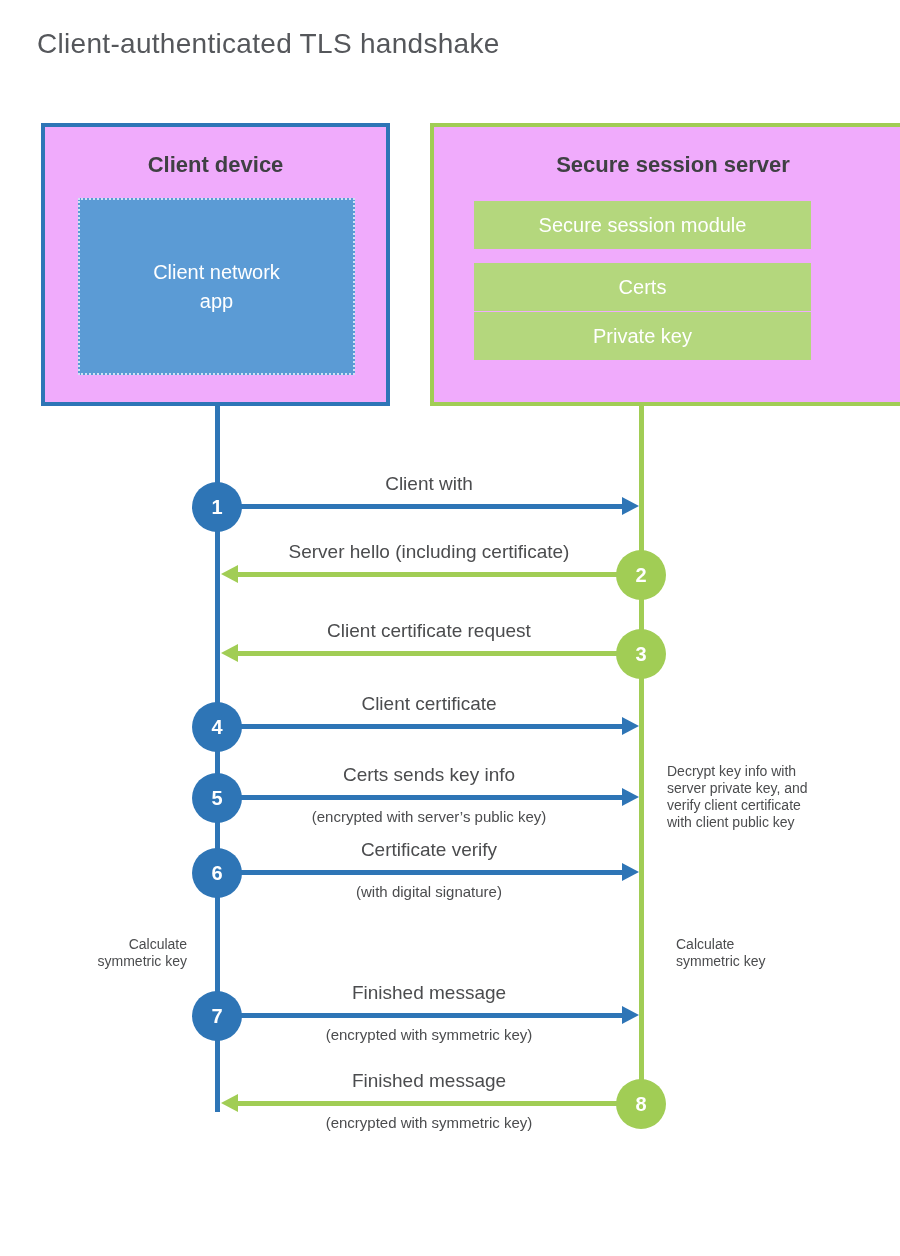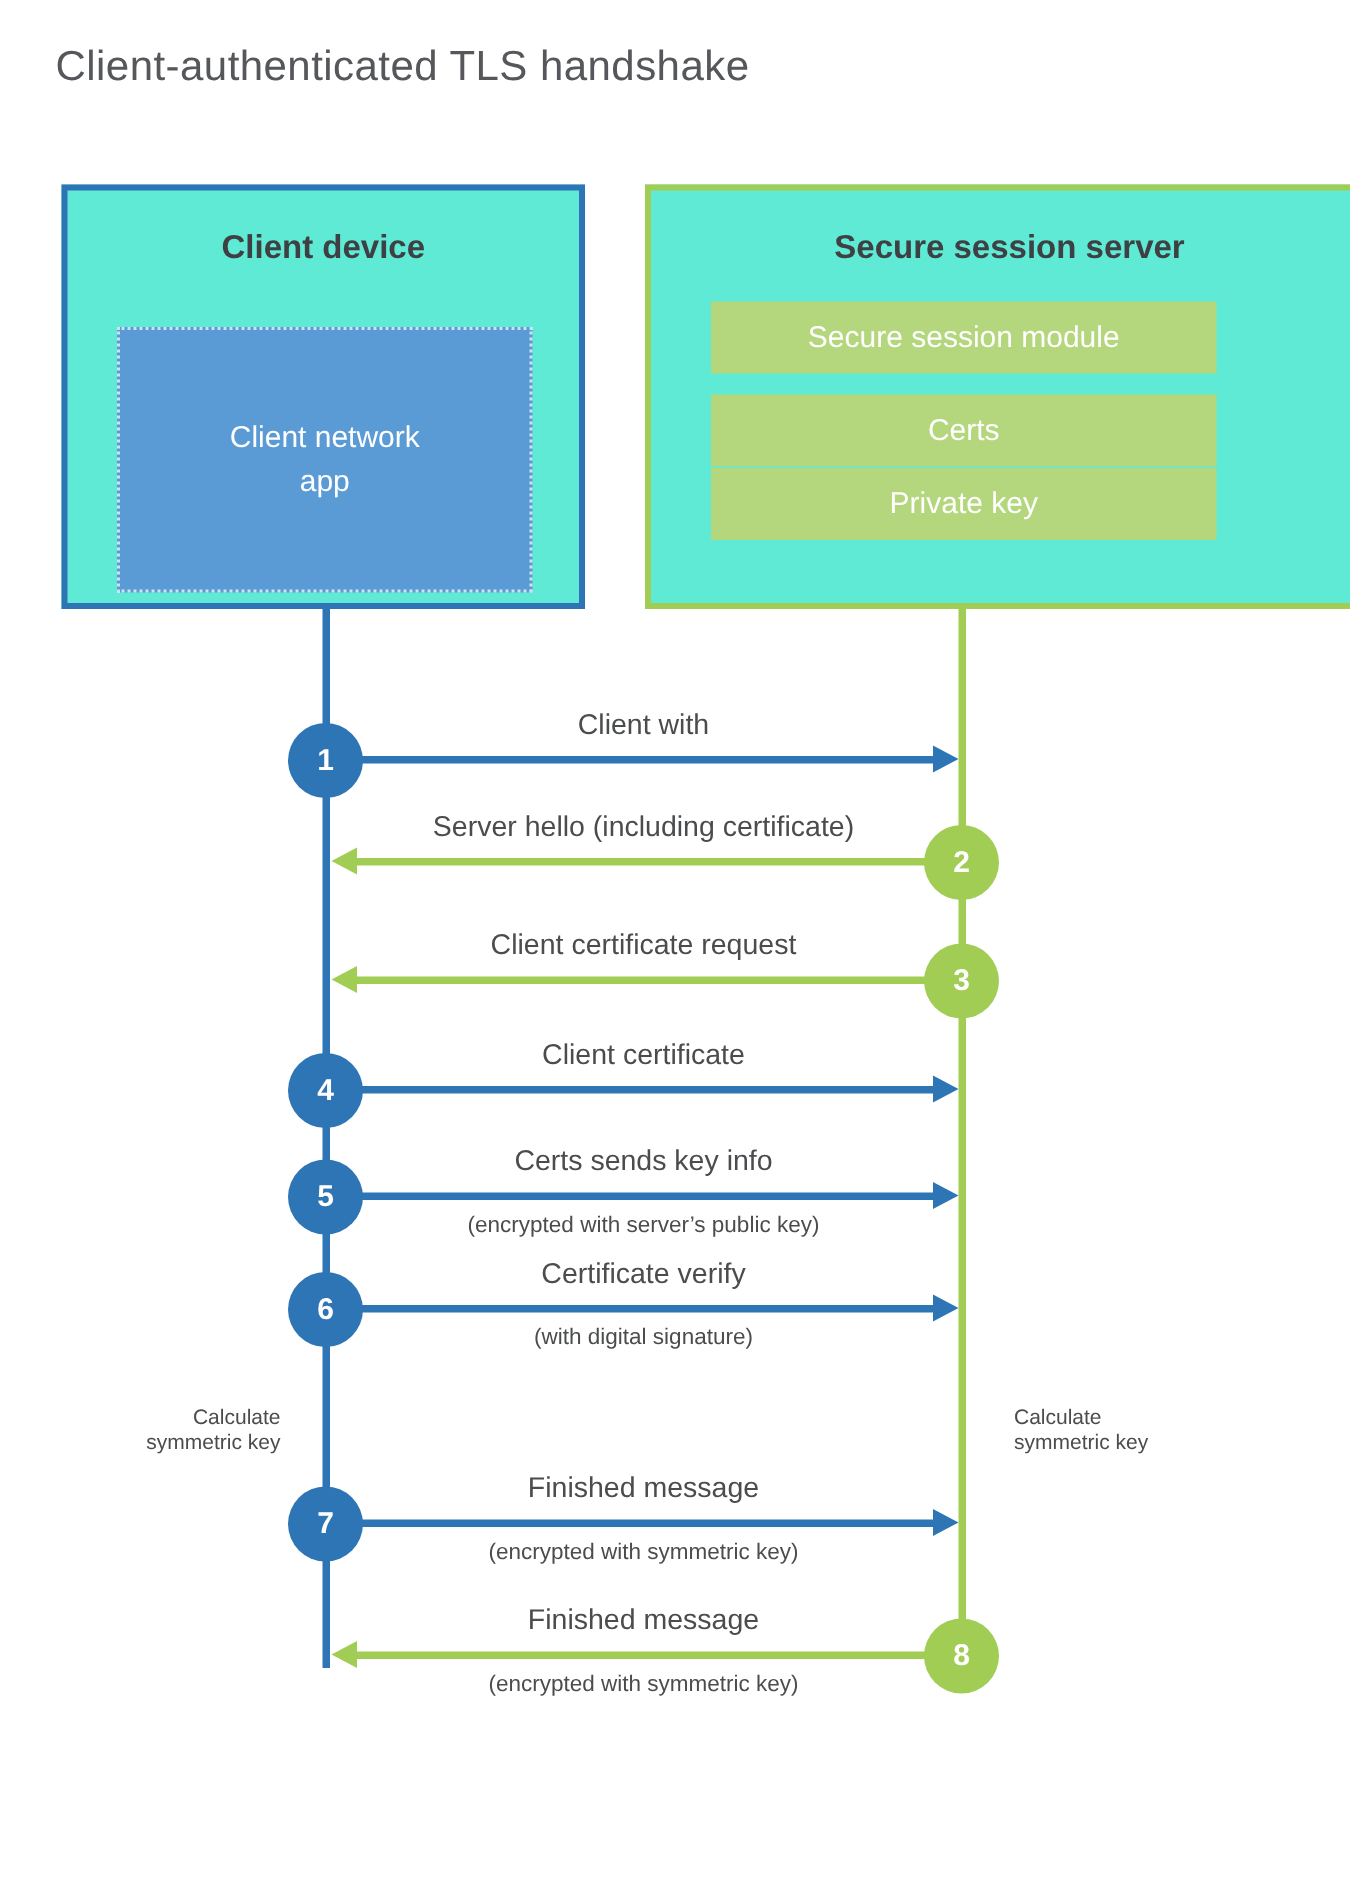--- a/index.html
+++ b/index.html
@@ -7,29 +7,29 @@
     position:relative;width:900px;height:1256px;background:#ffffff;overflow:hidden;
     font-family:"Liberation Sans","DejaVu Sans",sans-serif;
     border-radius:24px;
   }
   
   .page-title{
     position:absolute;left:37px;top:28px;font-size:28px;font-weight:400;
     color:#55575b;letter-spacing:.3px;
   }
   
-  .actor{position:absolute;top:123px;height:283px;border:4px solid;box-sizing:border-box;background:#5eead4;}
+  .actor{position:absolute;top:123px;height:283px;border:4px solid;box-sizing:border-box;background:#f0abfc;}
   .client-box{left:41px;width:349px;border-color:#2e75b6;}
   .server-box{left:430px;width:486px;border-color:#a1cd55;}
   .actor-title{margin-top:25px;text-align:center;font-size:22px;font-weight:700;color:#3f4043;}
   .app-box{
     position:absolute;left:33px;top:71px;width:277px;height:177px;background:#5b9bd5;
     border:2px dotted #cfe2f4;box-sizing:border-box;
     display:flex;align-items:center;justify-content:center;text-align:center;
-    color:#ffffff;font-size:20px;line-height:29px;white-space:pre-line;margin-top:20px;
+    color:#ffffff;font-size:20px;line-height:29px;white-space:pre-line;
   }
   .bar{
     position:absolute;left:40px;width:337px;height:48px;background:#b4d77d;
     display:flex;align-items:center;justify-content:center;
     color:#ffffff;font-size:20px;
   }
   .bar1{top:74px}.bar2{top:136px}.bar3{top:185px}
   
   .vline{position:absolute;width:5px;top:406px;}
   .vline-blue{left:215px;height:706px;background:#2e75b6;}
@@ -134,18 +134,22 @@
     <div class="sub">(encrypted with symmetric key)</div>
   </div>
 
   <div class="step s8">
     <div class="arr left"></div>
     <div class="badge green">8</div>
     <div class="lbl">Finished message</div>
     <div class="sub">(encrypted with symmetric key)</div>
   </div>
 
+  <div class="note note-server">Decrypt key info with
+server private key, and
+verify client certificate
+with client public key</div>
   <div class="note calc-client">Calculate
 symmetric key</div>
   <div class="note calc-server">Calculate
 symmetric key</div>
 
 </div>
 
 </body></html>

